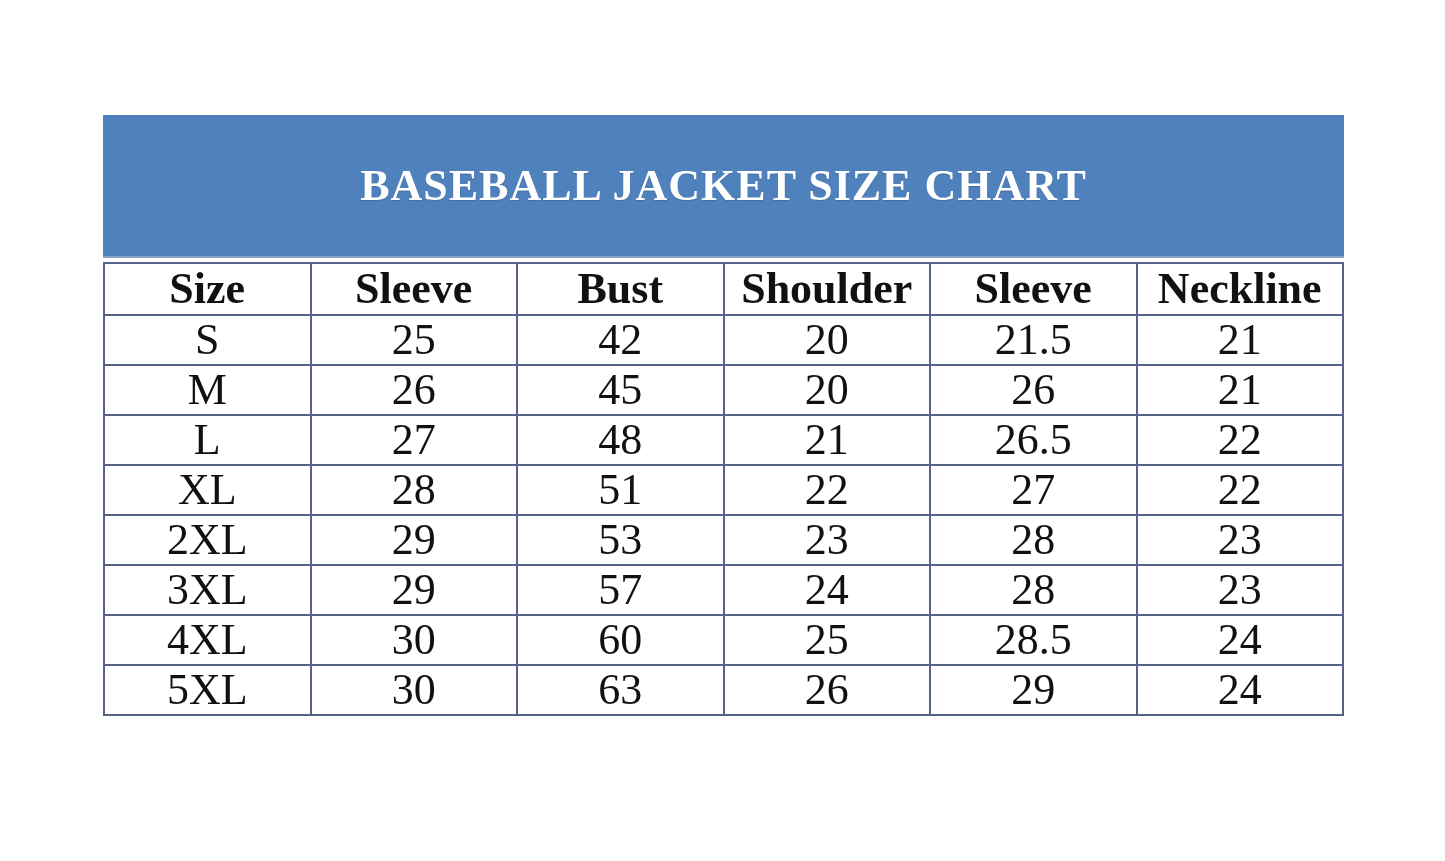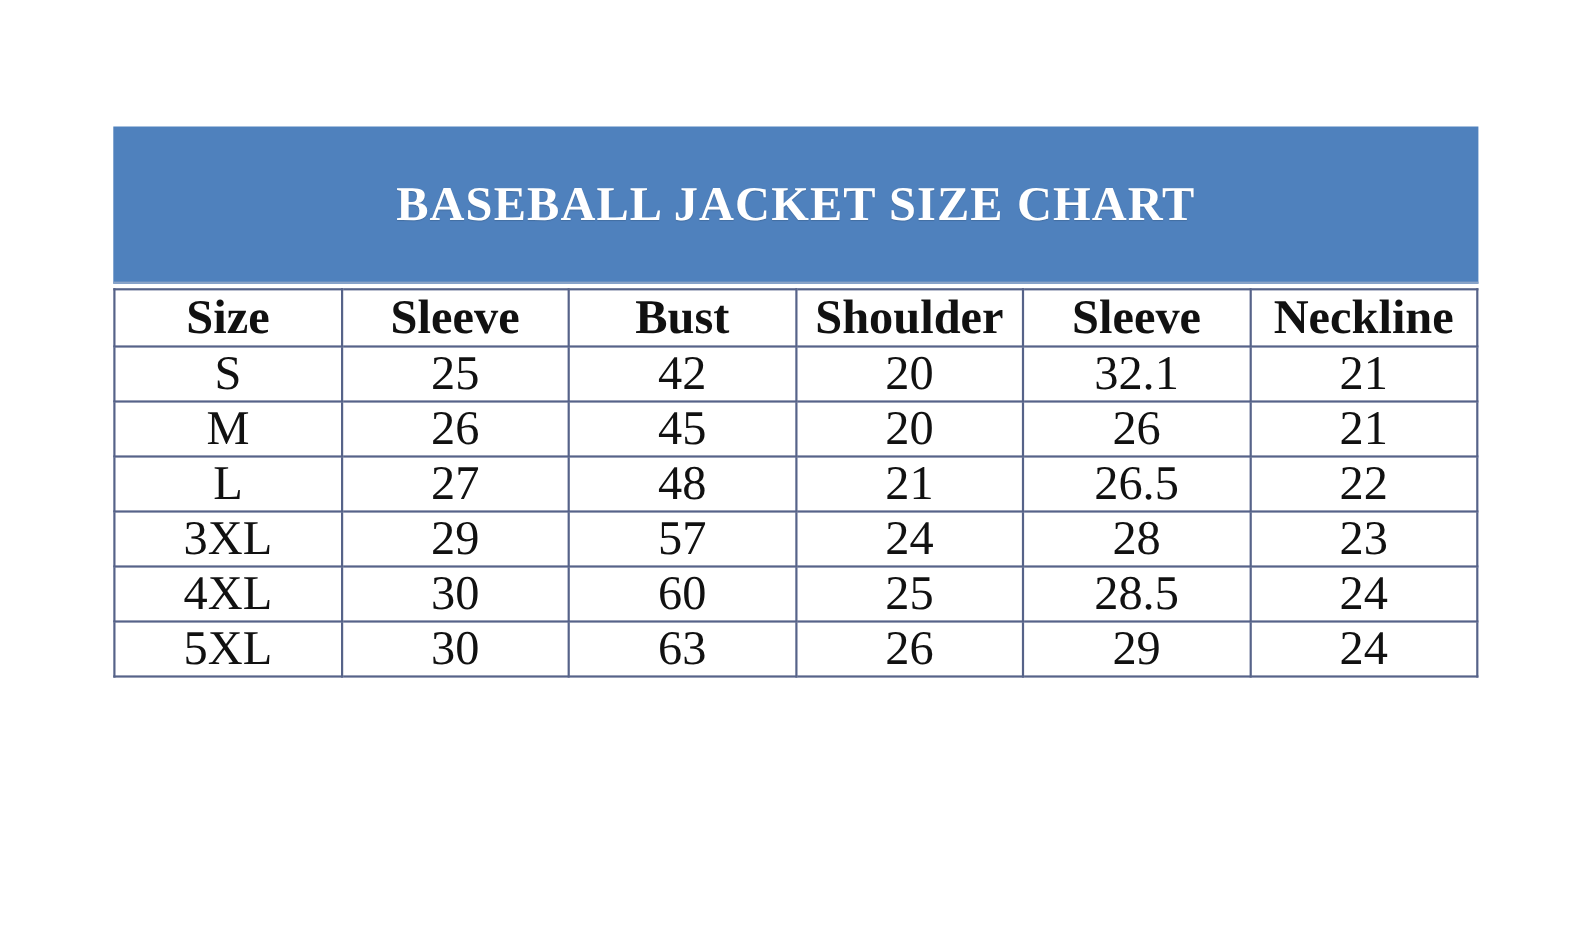--- a/index.html
+++ b/index.html
@@ -91,38 +91,54 @@
           <th>Sleeve</th>
           <th>Neckline</th>
         </tr>
       </thead>
       <tbody>
         <tr>
           <td>S</td>
           <td>25</td>
           <td>42</td>
           <td>20</td>
-          <td>32.1</td>
+          <td>21.5</td>
           <td>21</td>
         </tr>
         <tr>
           <td>M</td>
           <td>26</td>
           <td>45</td>
           <td>20</td>
           <td>26</td>
           <td>21</td>
         </tr>
         <tr>
           <td>L</td>
           <td>27</td>
           <td>48</td>
           <td>21</td>
           <td>26.5</td>
           <td>22</td>
+        </tr>
+        <tr>
+          <td>XL</td>
+          <td>28</td>
+          <td>51</td>
+          <td>22</td>
+          <td>27</td>
+          <td>22</td>
+        </tr>
+        <tr>
+          <td>2XL</td>
+          <td>29</td>
+          <td>53</td>
+          <td>23</td>
+          <td>28</td>
+          <td>23</td>
         </tr>
         <tr>
           <td>3XL</td>
           <td>29</td>
           <td>57</td>
           <td>24</td>
           <td>28</td>
           <td>23</td>
         </tr>
         <tr>

